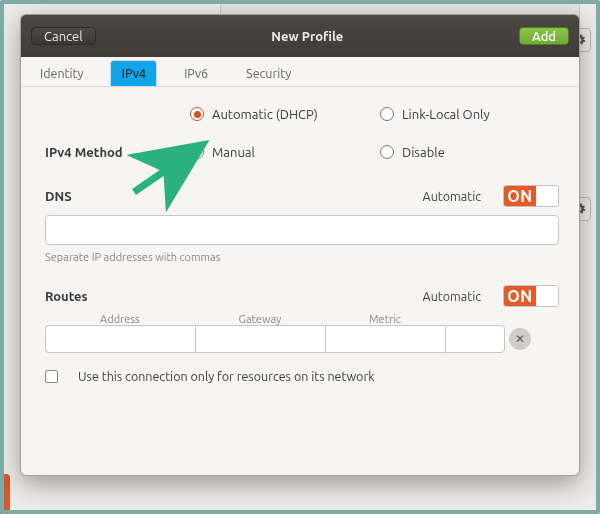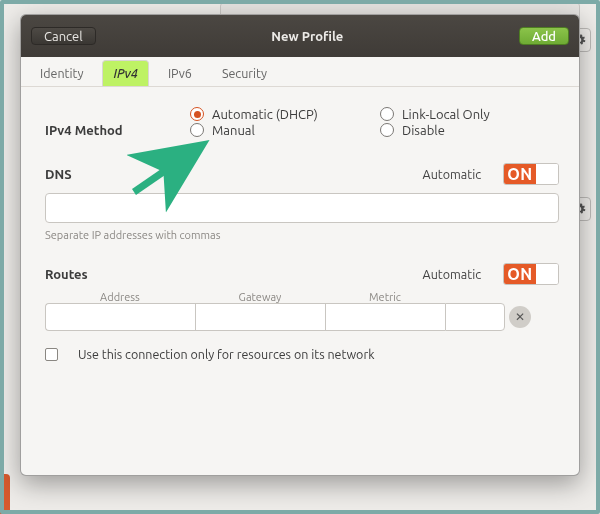--- a/index.html
+++ b/index.html
@@ -13,30 +13,30 @@
   .bg-gear svg{width:14px;height:14px;fill:#555;}
   .orange-sliver{position:absolute;left:0;bottom:0;width:10px;height:40px;background:#d65a2e;border-top-right-radius:4px;}
 
   .dialog{position:absolute;left:20px;top:14px;width:560px;height:462px;background:#f6f5f3;border:1px solid rgba(0,0,0,.35);border-radius:6px;box-shadow:0 8px 26px rgba(0,0,0,.35);display:flex;flex-direction:column;overflow:hidden;}
   .header{height:42px;background:linear-gradient(#4b4742,#3f3b37);display:flex;align-items:center;justify-content:space-between;padding:0 10px;color:#eee;}
   .hbtn{height:15px;padding:8px 12px;border-radius:4px;display:flex;align-items:center;font-size:13px;}
   .cancel{background:linear-gradient(#4e4a45,#3a3733);border:1px solid #2d2a27;color:#e9e7e4;}
   .add{background:linear-gradient(#8bc34a,#6fab34);border:1px solid #4e7d22;color:#fff;font-weight:500;}
   .title{flex:1;text-align:center;font-weight:600;color:#eceae7;}
 
-  .tabs{display:flex;gap:8px;align-items:center;height:30px;background:#f6f5f3;border-bottom:1px solid #ddd9d4;padding-left:8px;}
+  .tabs{display:flex;gap:16px;align-items:center;height:30px;background:#f6f5f3;border-bottom:1px solid #ddd9d4;padding-left:8px;}
   .tab{padding:5px 10px 6px;font-size:12.5px;color:#666;border:1px solid transparent;border-bottom:none;position:relative;top:1px;border-radius:4px 4px 0 0;cursor:default;}
-  .tab.active{background:#bef264;border-color:#d9d6d1;color:#333;font-weight:500;font-style:italic;}
+  .tab.active{background:#0ea5e9;border-color:#d9d6d1;color:#333;font-weight:500;}
 
   .body{padding:14px 20px 8px 24px;flex:1;overflow:auto;}
   .section-title{font-weight:700;font-size:13px;}
 
   .method-block{display:flex;align-items:flex-end;margin-top:6px;}
   .method-label{width:145px;padding-top:2px;}
-  .radios{display:grid;grid-template-columns:190px 160px;row-gap:2px;}
+  .radios{display:grid;grid-template-columns:190px 160px;row-gap:24px;}
   .radio{display:flex;align-items:center;gap:8px;font-size:13px;}
   .rbox{width:14px;height:14px;border-radius:50%;border:1px solid #7a7774;background:#fff;display:flex;align-items:center;justify-content:center;}
   .rbox.sel{border-color:#d55221;}
   .rbox.sel::after{content:"";width:7px;height:7px;border-radius:50%;background:#d55221;}
 
   .row-head{display:flex;align-items:center;justify-content:space-between;margin-top:26px;}
   .auto-wrap{display:flex;align-items:center;gap:22px;}
   .auto-label{font-size:12.5px;color:#444;}
   .switch{width:56px;height:22px;border-radius:3px;background:#fff;border:1px solid #c7c4bf;display:flex;align-items:center;overflow:hidden;}
   .switch .on{flex:0 0 32px;height:100%;background:#e55a27;color:#fff;font-size:16px;font-weight:700;display:flex;align-items:center;justify-content:center;letter-spacing:.5px;}

